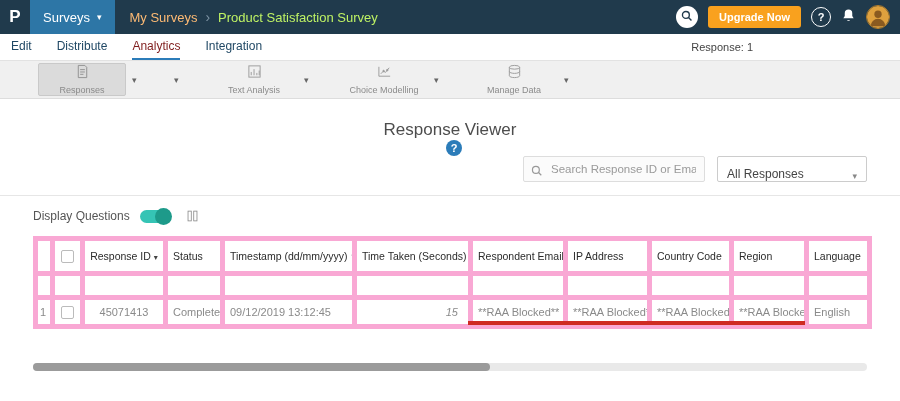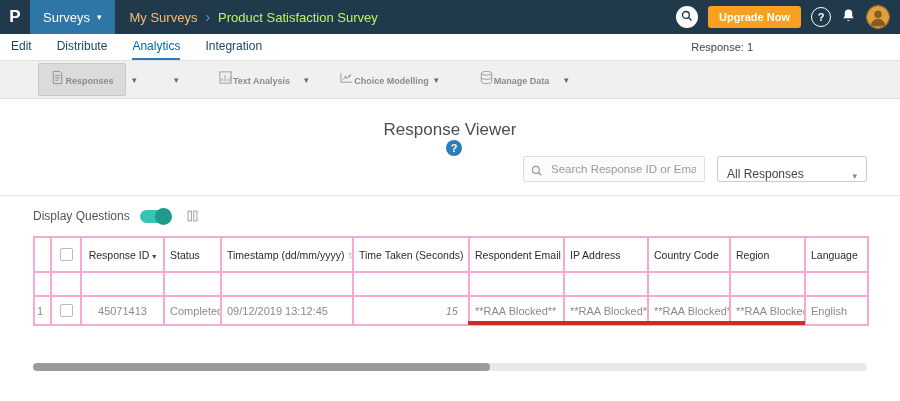--- a/index.html
+++ b/index.html
@@ -30,32 +30,32 @@
     justify-content:center; cursor:pointer; }
   .bell { display:flex; align-items:center; cursor:pointer; }
   .avatar { width:24px; height:24px; border-radius:50%; overflow:hidden;
     cursor:pointer; border:1px solid #b57d28; }
 
   
   .tabs { position:absolute; top:34px; left:0; width:764px; height:26px;
     background:#fff; display:flex; align-items:stretch; padding:0 11px; }
   .tab { font-size:12px; color:#1f4764; margin-right:25px; display:flex;
     align-items:center; cursor:pointer; border-bottom:2px solid transparent; }
-  .tab.active { color:#0369a1; border-bottom-color:#2b7cb9; }
+  .tab.active { color:#7f1d1d; border-bottom-color:#2b7cb9; }
   .response-count { margin-left:auto; font-size:11px; color:#444;
     display:flex; align-items:center; }
 
   
   .ribbon { position:absolute; top:60px; left:0; width:900px; height:39px;
     background:#f0f0f0; border-top:1px solid #e2e2e2; border-bottom:1px solid #ddd;
     display:flex; align-items:center; padding-left:38px; }
   .ribbon-group { display:flex; align-items:center; margin-right:28px; }
-  .ribbon-item { display:flex; align-items:center;
+  .ribbon-item { display:flex; flex-direction:column; align-items:center;
     justify-content:center; width:88px; height:33px; border:1px solid transparent;
-    border-radius:2px; cursor:pointer;font-weight:bold; }
+    border-radius:2px; cursor:pointer; }
   .ribbon-item.selected { background:#dbdbdb; border-color:#c9c9c9; }
   .ribbon-label { font-size:9px; color:#8b8b8b; margin-top:2px; white-space:nowrap; }
   .ribbon-caret { font-size:9px; color:#666; margin-left:6px; width:8px;
     cursor:pointer; }
 
   
   .content { position:absolute; top:99px; left:0; width:900px; height:302px;
     background:#fff; }
   .viewer-row { display:flex; align-items:center; padding:21px 33px 0 33px;flex-direction:column; }
   .viewer-title { font-size:17px; color:#4d4d4d; }
@@ -78,21 +78,21 @@
   .display-label { font-size:12px; color:#555; }
   .toggle { width:30px; height:13px; background:#35c4b5; border-radius:7px;
     margin-left:10px; position:relative; cursor:pointer; }
   .toggle-knob { position:absolute; right:-2px; top:-2px; width:17px; height:17px;
     border-radius:50%; background:#1d9a8a; }
   .columns-icon { margin-left:16px; display:flex; align-items:center; cursor:pointer; }
 
   
   .table-wrap { position:relative; margin:13px 0 0 33px; width:834px; }
   table { border-collapse:collapse; table-layout:fixed; width:834px; }
-  th, td { border:2px solid #f9a8d4; padding:0 5px; overflow:hidden;
+  th, td { border:5px solid #f9a8d4; padding:0 5px; overflow:hidden;
     white-space:nowrap; }
   th { height:35px; color:#2b2b2b; font-weight:normal; font-size:10.5px;
     text-align:left; background:#fff; }
   th.c, td.c { text-align:center; }
   .sort-desc { color:#444; font-size:8px; margin-left:3px; }
   .sort-both { color:#c2c2c2; font-size:9px; margin-left:3px; }
   tr.filter-row td { height:24px; background:#fff; }
   tr.data-row td { height:29px; color:#8a8a8a; font-size:11px; }
   td.rownum { color:#888; font-size:10px; padding:0 2px; }
   td.rid { color:#2e9fae; cursor:pointer; }

